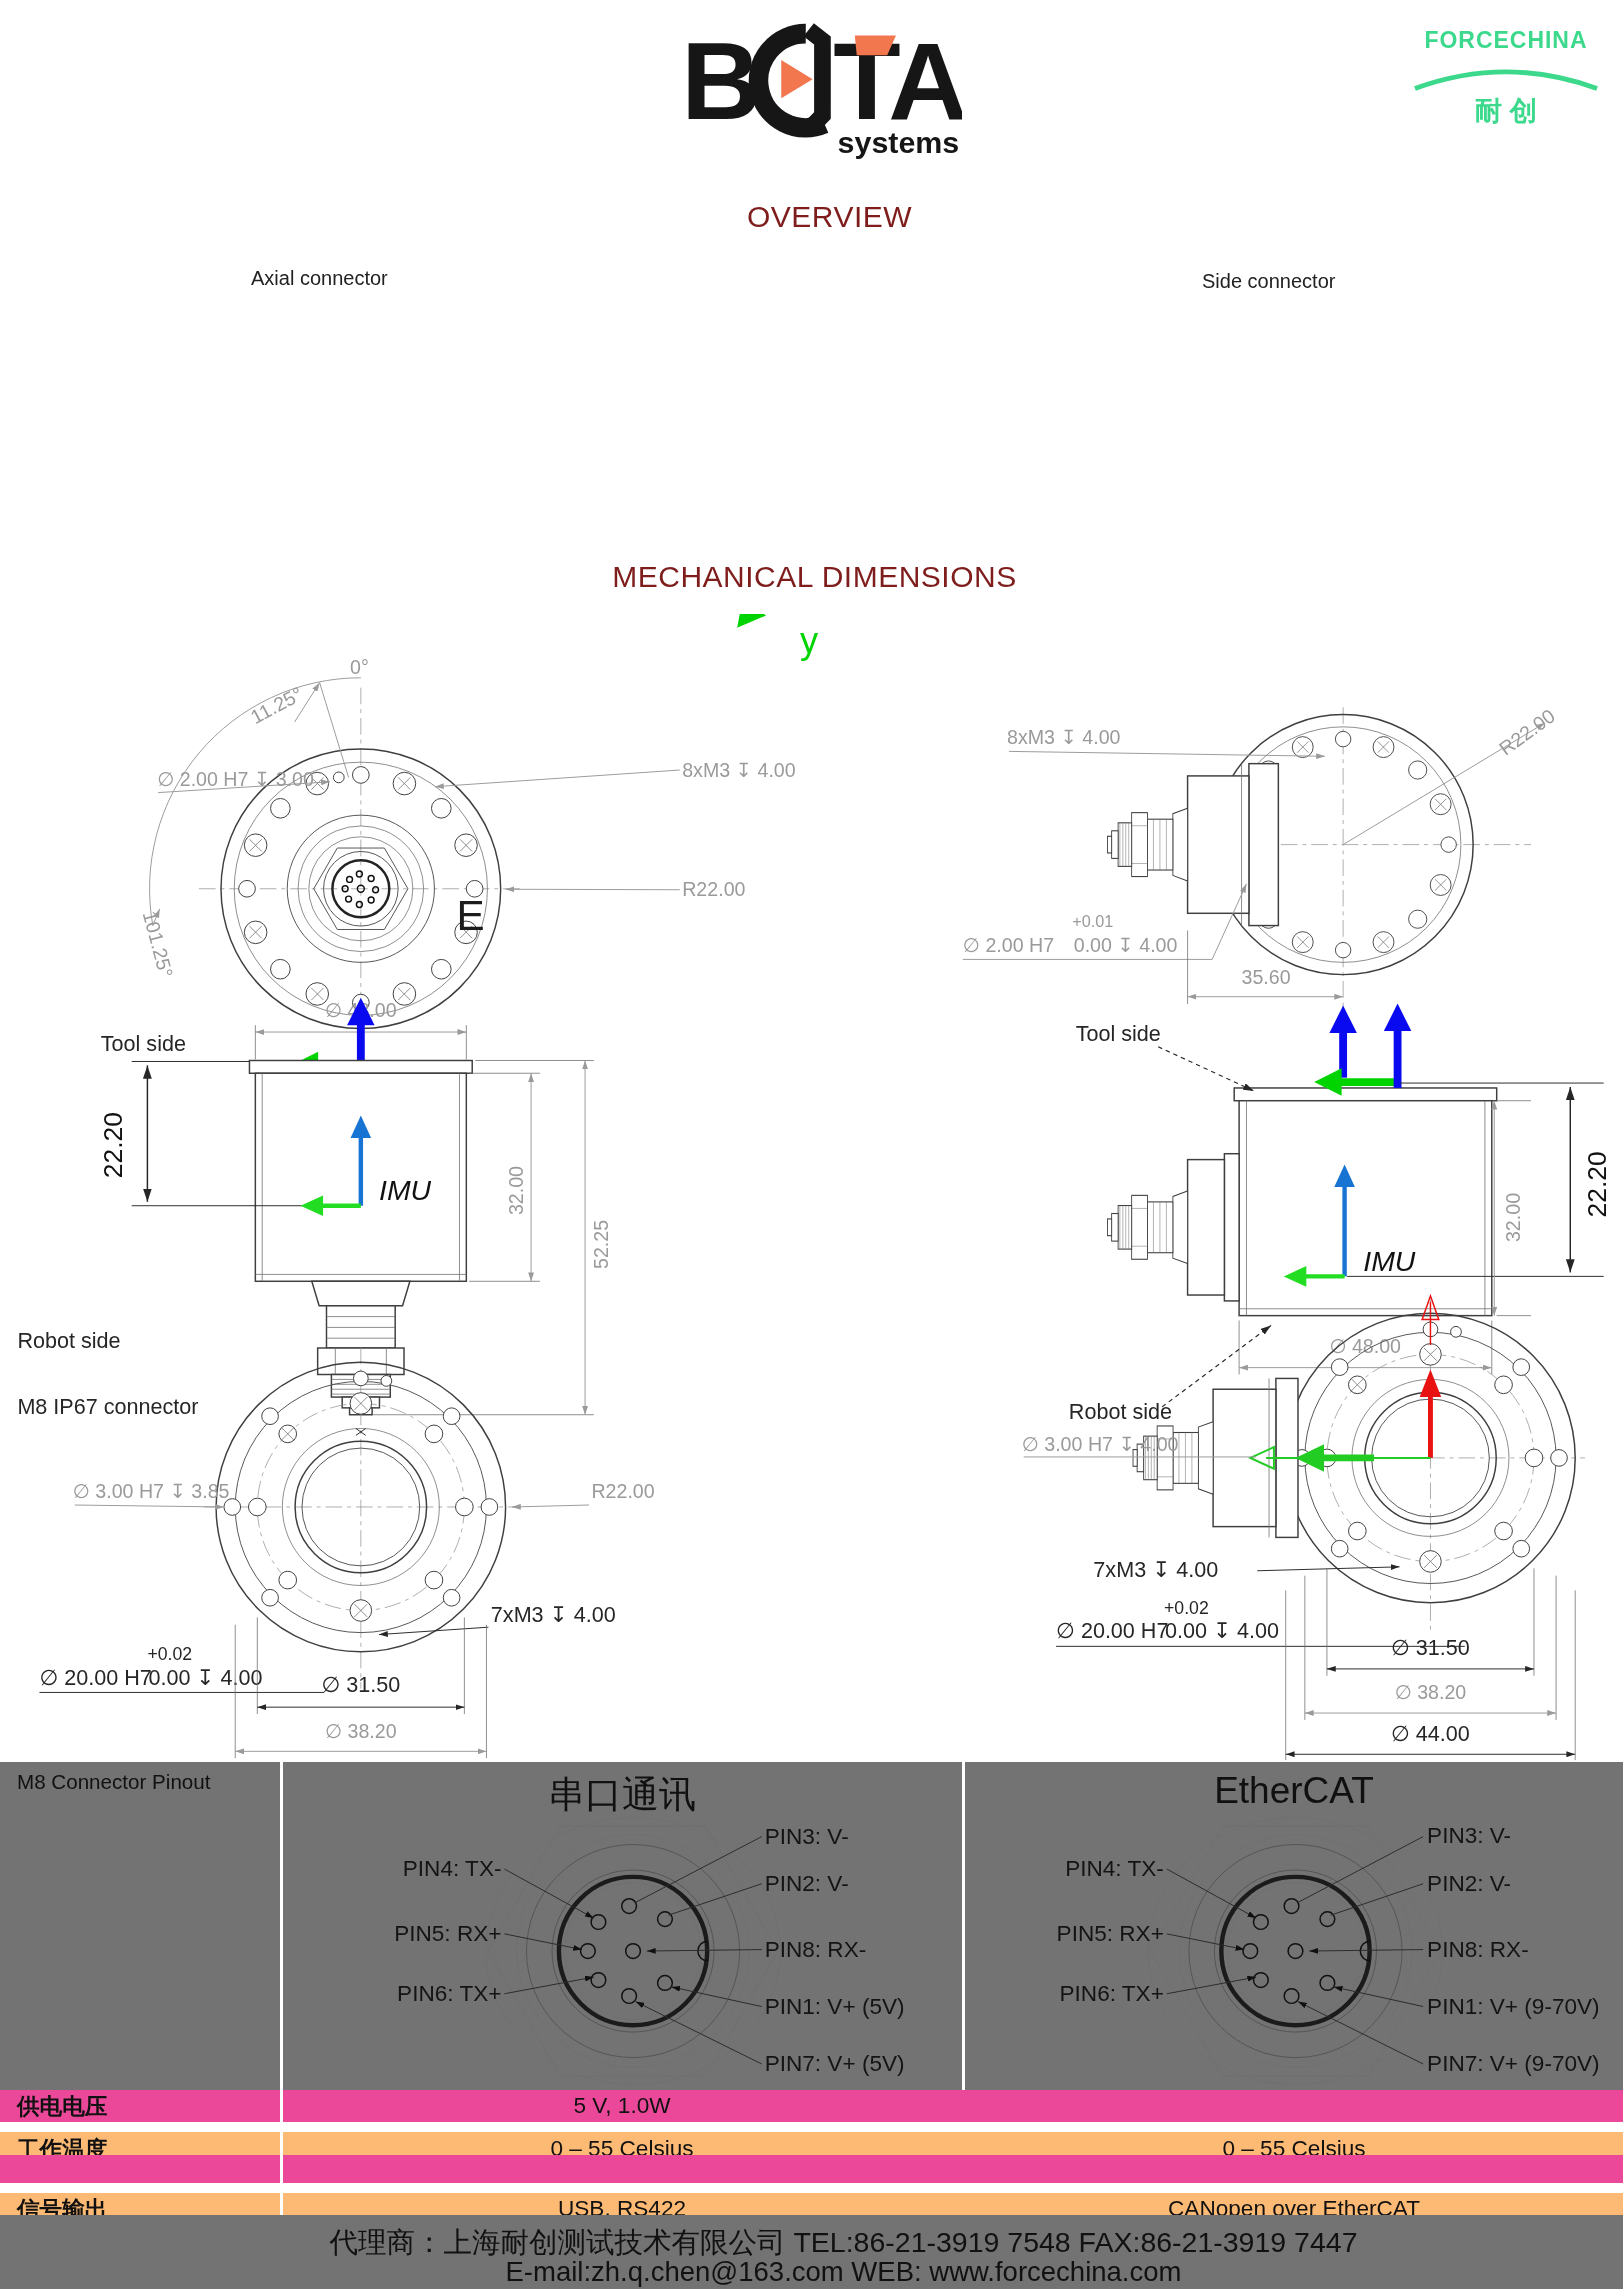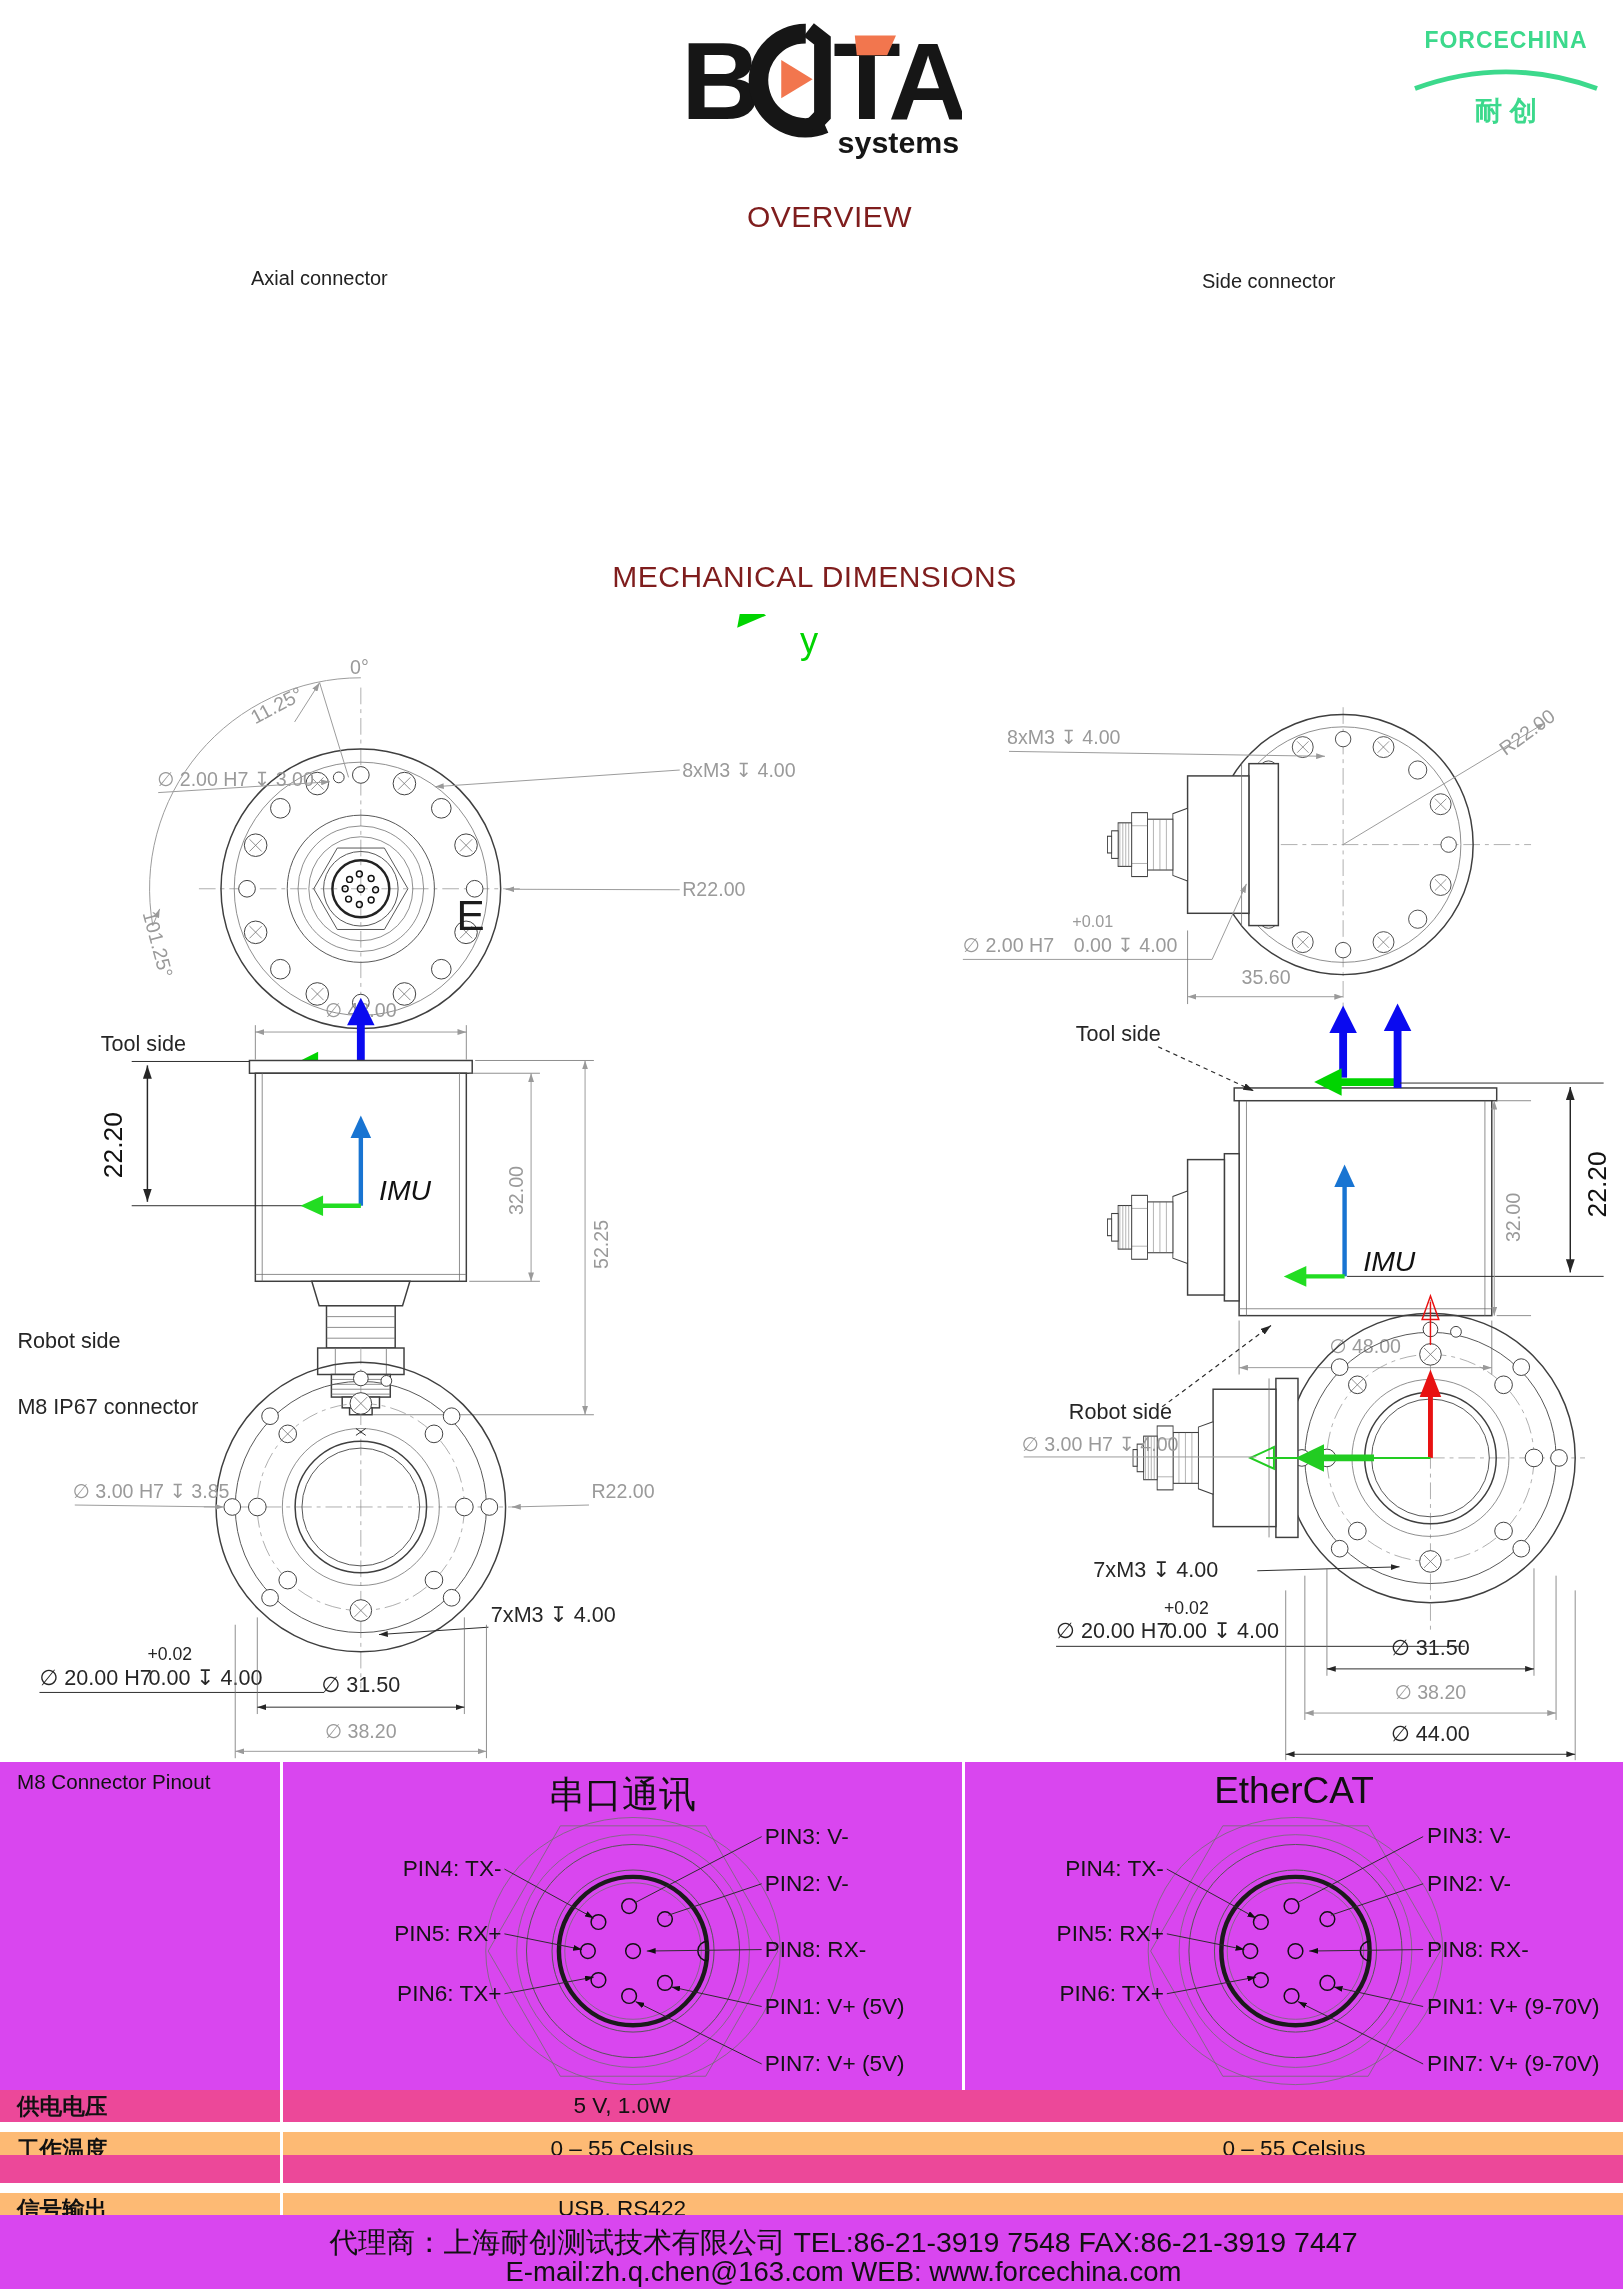--- a/index.html
+++ b/index.html
@@ -20,21 +20,21 @@
   .ldrdot{stroke:#2b2b2b;stroke-width:2.4;stroke-dasharray:9 8;fill:none}
   .holeT{stroke:#3f3f3f;stroke-width:2;fill:#fff}
   .pin{stroke:#101010;stroke-width:3;fill:none}
   .dim{fill:#9a9a9a;font-size:40px}
   .dimS{fill:#9a9a9a;font-size:33px}
   .blk{fill:#262626;font-size:44px}
   .blkS{fill:#262626;font-size:36px}
   .imu{fill:#111;font-size:58px;font-style:italic}
   .pinlbl{fill:#141414;font-size:46px}
   
-  .o-main{background:#d946ef;}
+  .o-main{background:#737373;}
   .row-light{background:#ec4899;}
   .row-mid{background:#fdba74;margin-top:10px;}
   .spec-label{position:absolute;left:17px;top:50%;transform:translateY(-50%);
               font-size:22.6px;font-weight:bold;color:#111;}
   .spec-val{position:absolute;top:50%;transform:translateY(-50%);
             font-size:22.6px;color:#111;text-align:center;}
   .col-serial{left:282px;width:680px;}
   .col-ecat{left:965px;width:658px;}
   .pin-title{position:absolute;top:1770px;font-size:37px;color:#101010;text-align:center;}
   .footer-line{position:absolute;width:100%;text-align:center;color:#111;padding-left:32px;}
@@ -493,20 +493,21 @@
   </div>
   <div class="abs row-mid" style="left:0;top:2122px;width:1623px;height:33px">
     <span class="spec-label">工作温度</span>
     <div class="spec-val col-serial">0 – 55 Celsius</div>
     <div class="spec-val col-ecat">0 – 55 Celsius</div>
   </div>
   <div class="abs row-light" style="left:0;top:2155px;width:1623px;height:28px"></div>
   <div class="abs row-mid" style="left:0;top:2183px;width:1623px;height:32px">
     <span class="spec-label">信号输出</span>
     <div class="spec-val col-serial">USB, RS422</div>
+    <div class="spec-val col-ecat">CANopen over EtherCAT</div>
   </div>
 
   <div class="abs" style="left:280px;top:1762px;width:2.9px;height:453px;background:#fff"></div>
   <div class="abs" style="left:962px;top:1762px;width:2.9px;height:328px;background:#fff"></div>
 
   <div class="abs o-main" style="left:0;top:2215px;width:1623px;height:74px">
     <div class="footer-line" style="top:8.8px;font-size:28.5px;">
       <span style="font-family:'Liberation Serif',serif;">代理商：上海耐创测试技术有限公司</span><span> TEL:86-21-3919 7548 FAX:86-21-3919 7447</span>
     </div>
     <div class="footer-line" style="top:41px;font-size:27.5px;">E-mail:zh.q.chen@163.com WEB:  www.forcechina.com</div>

